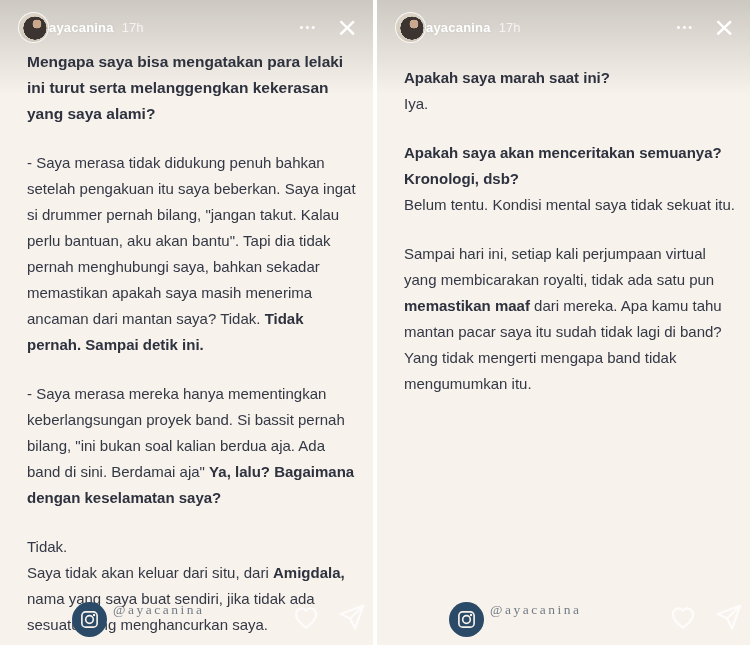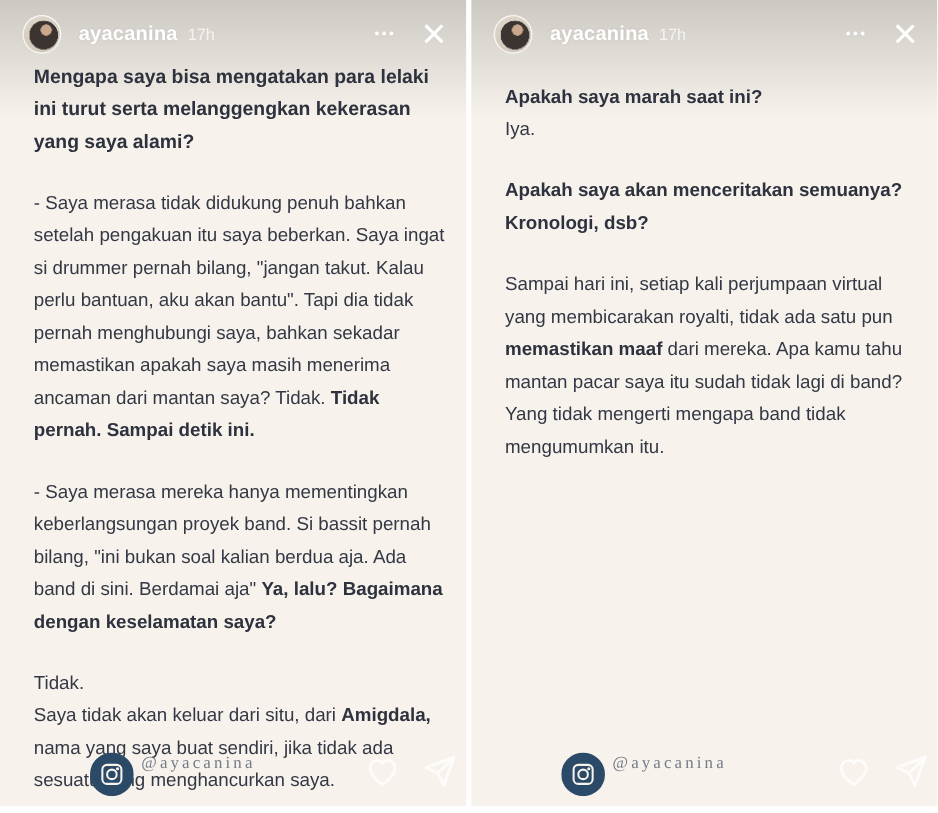--- a/index.html
+++ b/index.html
@@ -14,21 +14,21 @@
     background:linear-gradient(to bottom, rgba(52,50,44,0.22), rgba(52,50,44,0)); pointer-events:none; }
 
   .story-header { position:relative; z-index:2; display:flex; align-items:center;
     padding:9px 12px 0 18px; height:46px; }
   .avatar { width:31px; height:31px; border-radius:50%; flex:0 0 31px;
     background:
       radial-gradient(circle at 62% 38%, #caa88d 0 17%, transparent 18%),
       radial-gradient(circle at 55% 52%, #3c3431 0 52%, transparent 53%),
       linear-gradient(160deg, #ded6ca 0%, #cfc6b9 100%);
     border:1px solid rgba(255,255,255,0.85); }
-  .username { color:#ffffff; font-size:16px; font-weight:700; margin-left:14px; letter-spacing:.2px;
+  .username { color:#ffffff; font-size:13px; font-weight:700; margin-left:0; letter-spacing:.2px;
     text-shadow:0 0 3px rgba(0,0,0,0.08); }
   .timestamp { color:rgba(255,255,255,0.75); font-size:13px; margin-left:8px; }
   .header-spacer { flex:1; }
   .more-btn { background:none; border:none; color:#ffffff; font-size:11px; letter-spacing:2px;
     cursor:pointer; padding:4px 2px; line-height:1; }
   .close-btn { background:none; border:none; color:#ffffff; font-size:34px; font-weight:300;
     cursor:pointer; line-height:0.8; margin-left:14px; padding:0 4px; }
 
   .story-content { position:relative; z-index:1; padding:3px 13px 0 27px;
     color:#343845; font-size:15px; line-height:26px; }
@@ -92,21 +92,21 @@
       <span class="username">ayacanina</span>
       <span class="timestamp">17h</span>
       <div class="header-spacer"></div>
       <button class="more-btn">•••</button>
       <button class="close-btn">×</button>
     </header>
     <div class="story-content">
         <p class="block qa"><span class="b">Apakah saya marah saat ini?
 </span><span>Iya.</span></p>
         <p class="block qa"><span class="b">Apakah saya akan menceritakan semuanya? Kronologi, dsb?
-</span></p>
+</span><span>Belum tentu. Kondisi mental saya tidak sekuat itu.</span></p>
         <p class="block qa"><span>Sampai hari ini, setiap kali perjumpaan virtual yang membicarakan royalti, tidak ada satu pun </span><span class="b">memastikan maaf</span><span> dari mereka. Apa kamu tahu mantan pacar saya itu sudah tidak lagi di band? Yang tidak mengerti mengapa band tidak mengumumkan itu.</span></p>
       </div>
     <footer class="story-footer">
       <svg class="ig-badge" viewBox="0 0 34 34">
         <circle cx="17" cy="17" r="17" fill="#2a4a68"></circle>
         <rect x="9.6" y="9.6" width="14.8" height="14.8" rx="3.6" fill="none" stroke="#f7f2ec" stroke-width="1.6"></rect>
         <circle cx="17" cy="17" r="3.7" fill="none" stroke="#f7f2ec" stroke-width="1.6"></circle>
         <circle cx="21.4" cy="12.6" r="1.2" fill="#f7f2ec"></circle>
       </svg>
       <span class="handle">@ayacanina</span>

